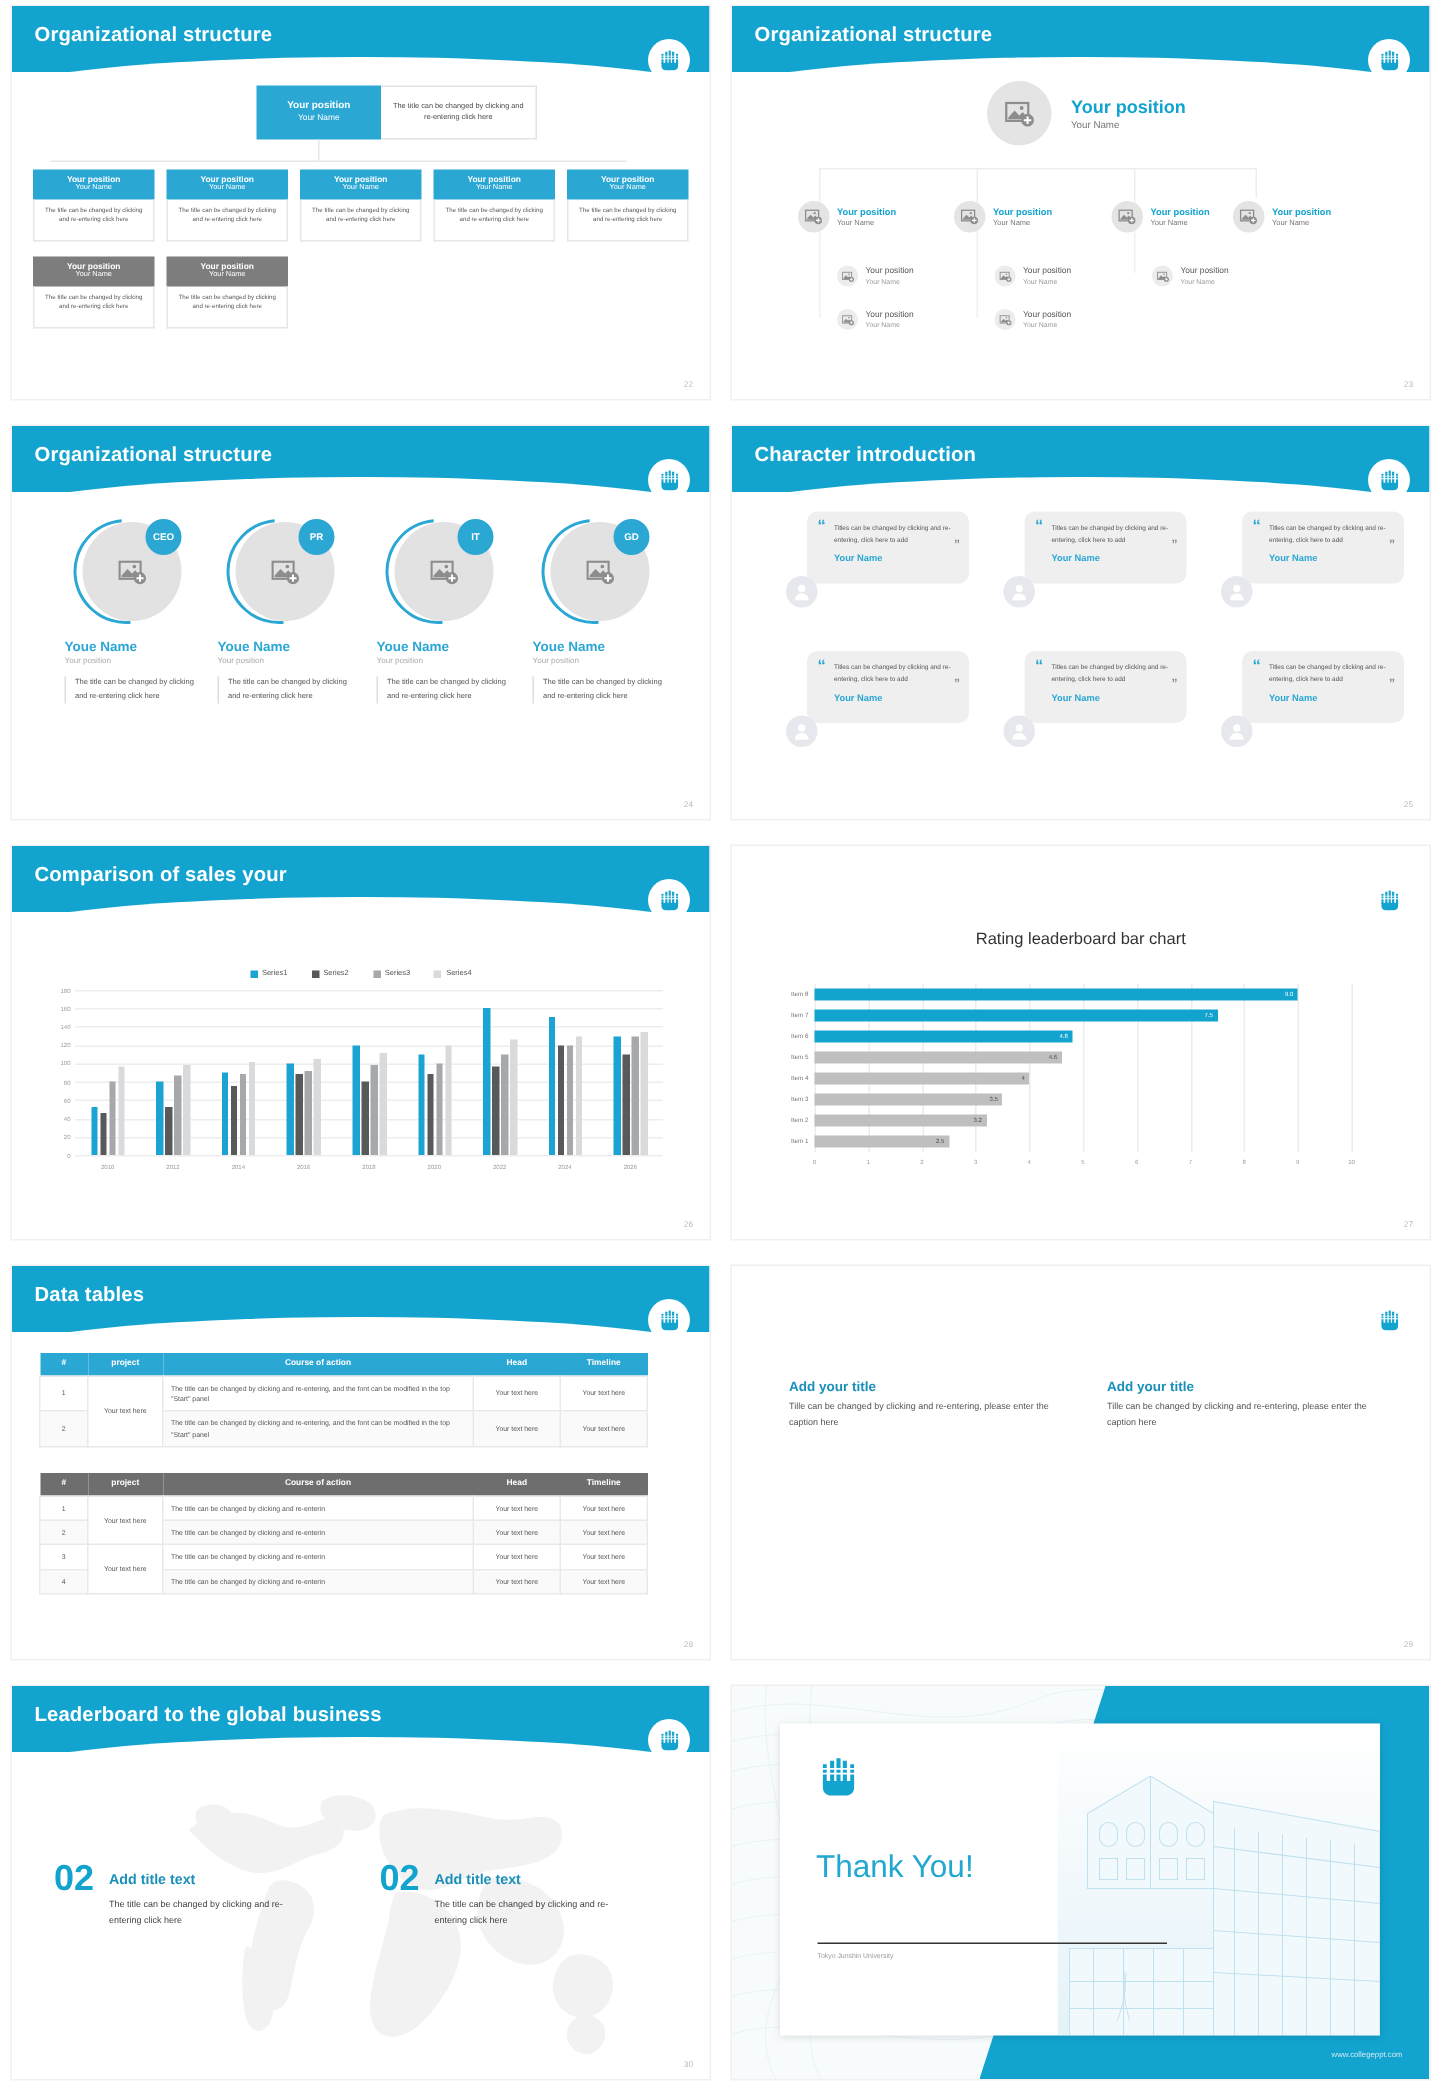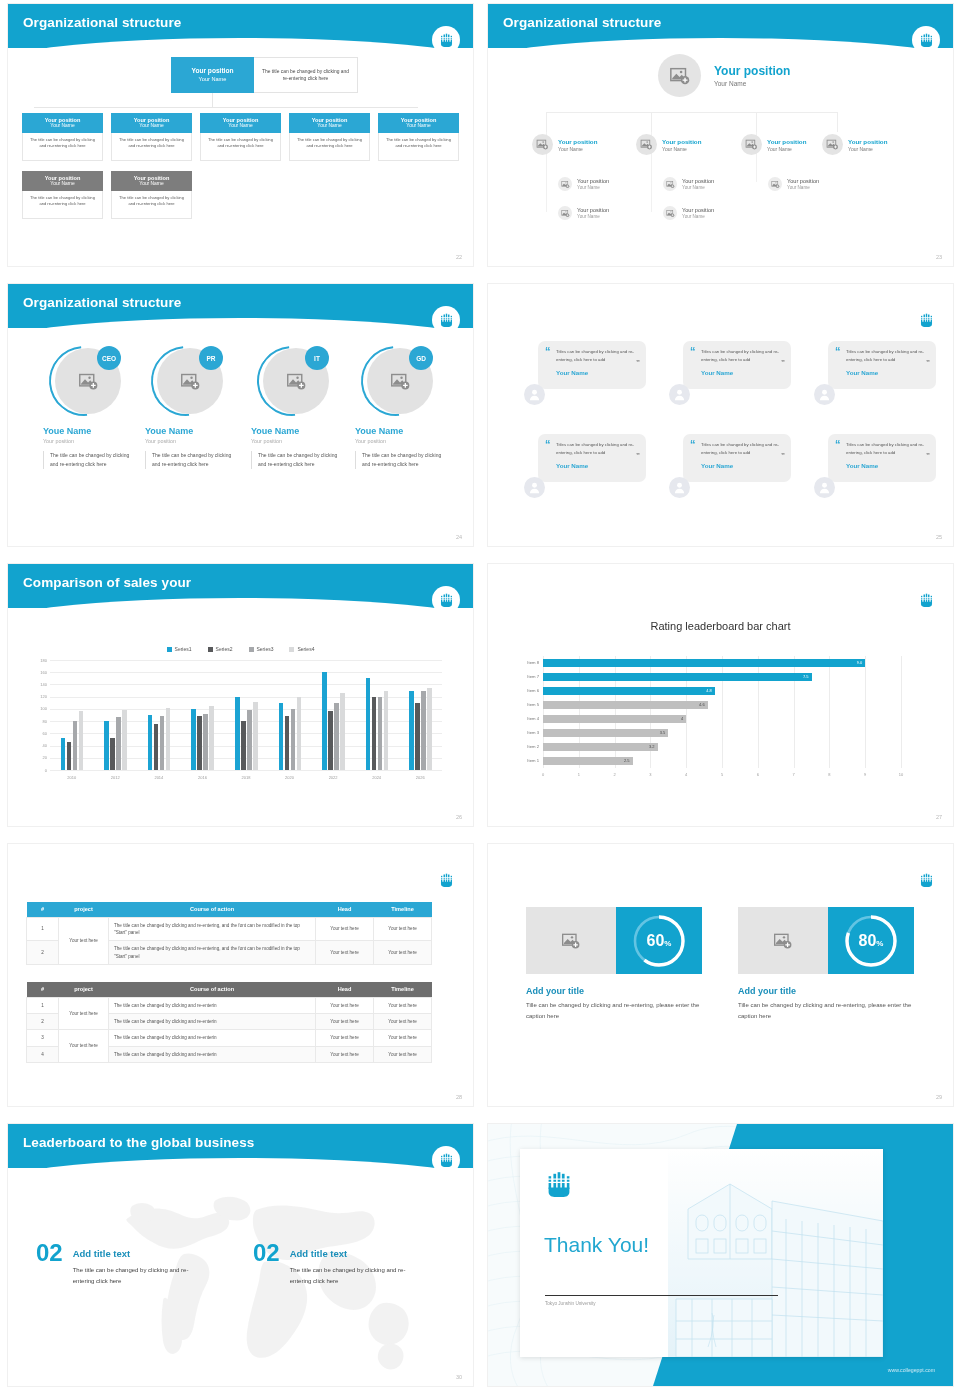--- a/index.html
+++ b/index.html
@@ -186,21 +186,21 @@
   .gb .t { font-size:9.5px; font-weight:bold; color:#1a8fba; margin-top:6px; }
   .gb .d { font-size:6px; color:#444; line-height:1.9; margin-top:6px; }
   
   .ty-wrap { position:absolute; inset:0; background:#f7fbfc; overflow:hidden; }
   .ty-cyan {
     position:absolute; right:0; top:0; width:300px; height:262px;
     background:#12a3ce;
     clip-path: polygon(28% 0, 100% 0, 100% 100%, 0 100%);
   }
   .ty-card {
-    position:absolute; left:32px; top:25px; width:363px; height:208px;
+    position:absolute; left:32px; top:25px; width:400px; height:208px;
     background:#fff; box-shadow:0 1px 5px rgba(0,0,0,.12); overflow:hidden;
   }
   .ty-bld { position:absolute; right:0; top:0; width:215px; height:208px; opacity:.55; }
   .ty-logo { position:absolute; left:23px; top:20px; }
   .ty-h1 { position:absolute; left:24px; top:84px; font-size:21px; color:#22a7d0; }
   .ty-h2 { position:absolute; left:24px; top:110px; font-size:23px; font-weight:bold; color:#1c1c1c; }
   .ty-rule { position:absolute; left:25px; top:146px; width:233px; height:1px; background:#333; }
   .ty-sub { position:absolute; left:25px; top:152px; font-size:4.6px; color:#9a9a9a; }
   .ty-url { position:absolute; right:18px; bottom:13px; font-size:5.2px; color:#cdeaf4; }
 </style>
@@ -512,20 +512,23 @@
       </div>
       <div class="nm">Youe Name</div>
       <div class="ps">Your position</div>
       <div class="desc">The title can be changed by clicking and re-entering click here</div>
     </div>
 
     <div class="pagenum">24</div>
   </div>
 
   <div class="slide">
+    <div class="hdr">
+      <div class="hdr-title">Character introduction</div>
+    </div>
     <div class="logo-badge">
         <svg>
           <use href="#ico-logo"></use>
         </svg>
       </div>
 
     <div class="avatar25" style="left:36px;top:100px;">
         <svg width="15" height="15">
           <use href="#ico-person"></use>
         </svg>
@@ -795,20 +798,23 @@
           <div class="lb-bar" style="width: 89.5px; background: rgb(191, 191, 191);">
             <div class="lb-val" style="color: rgb(74, 74, 74);">2.5</div>
           </div>
         </div>
       </div>
 
     <div class="pagenum">27</div>
   </div>
 
   <div class="slide">
+    <div class="hdr">
+      <div class="hdr-title">Data tables</div>
+    </div>
     <div class="logo-badge">
         <svg>
           <use href="#ico-logo"></use>
         </svg>
       </div>
 
     <table class="tbl blue" style="left:18px;top:58px;">
       <thead>
           <tr>
         <th style="width:32px">#</th>
@@ -879,53 +885,25 @@
   </div>
 
   <div class="slide">
     <div class="logo-badge">
         <svg>
           <use href="#ico-logo"></use>
         </svg>
       </div>
 
     <div class="dc" style="left:38px;top:63px;">
-      <div class="imgs">
-        <div class="l">
-            <svg width="20" height="20">
-              <use href="#ico-pic"></use>
-            </svg>
-          </div>
-        <div class="r">
-          <svg width="60" height="60" viewBox="0 0 60 60">
-            <circle cx="30" cy="30" r="24" fill="none" stroke="#63c4e3" stroke-width="2.6"></circle>
-            <circle cx="30" cy="30" r="24" fill="none" stroke="#ffffff" stroke-width="3.4" stroke-dasharray="90.5 150.8" stroke-linecap="butt" transform="rotate(-90 30 30)"></circle>
-          </svg>
-          <div class="pct"><span>60</span><small>%</small></div>
-        </div>
-      </div>
       <div class="ttl">Add your title</div>
       <div class="cap">Tille can be changed by clicking and re-entering, please enter the caption here</div>
     </div>
 
     <div class="dc" style="left:250px;top:63px;">
-      <div class="imgs">
-        <div class="l">
-            <svg width="20" height="20">
-              <use href="#ico-pic"></use>
-            </svg>
-          </div>
-        <div class="r">
-          <svg width="60" height="60" viewBox="0 0 60 60">
-            <circle cx="30" cy="30" r="24" fill="none" stroke="#63c4e3" stroke-width="2.6"></circle>
-            <circle cx="30" cy="30" r="24" fill="none" stroke="#ffffff" stroke-width="3.4" stroke-dasharray="120.6 150.8" stroke-linecap="butt" transform="rotate(-90 30 30)"></circle>
-          </svg>
-          <div class="pct"><span>80</span><small>%</small></div>
-        </div>
-      </div>
       <div class="ttl">Add your title</div>
       <div class="cap">Tille can be changed by clicking and re-entering, please enter the caption here</div>
     </div>
 
     <div class="pagenum">29</div>
   </div>
 
   <div class="slide">
     <div class="hdr">
       <div class="hdr-title">Leaderboard to the global business</div>

